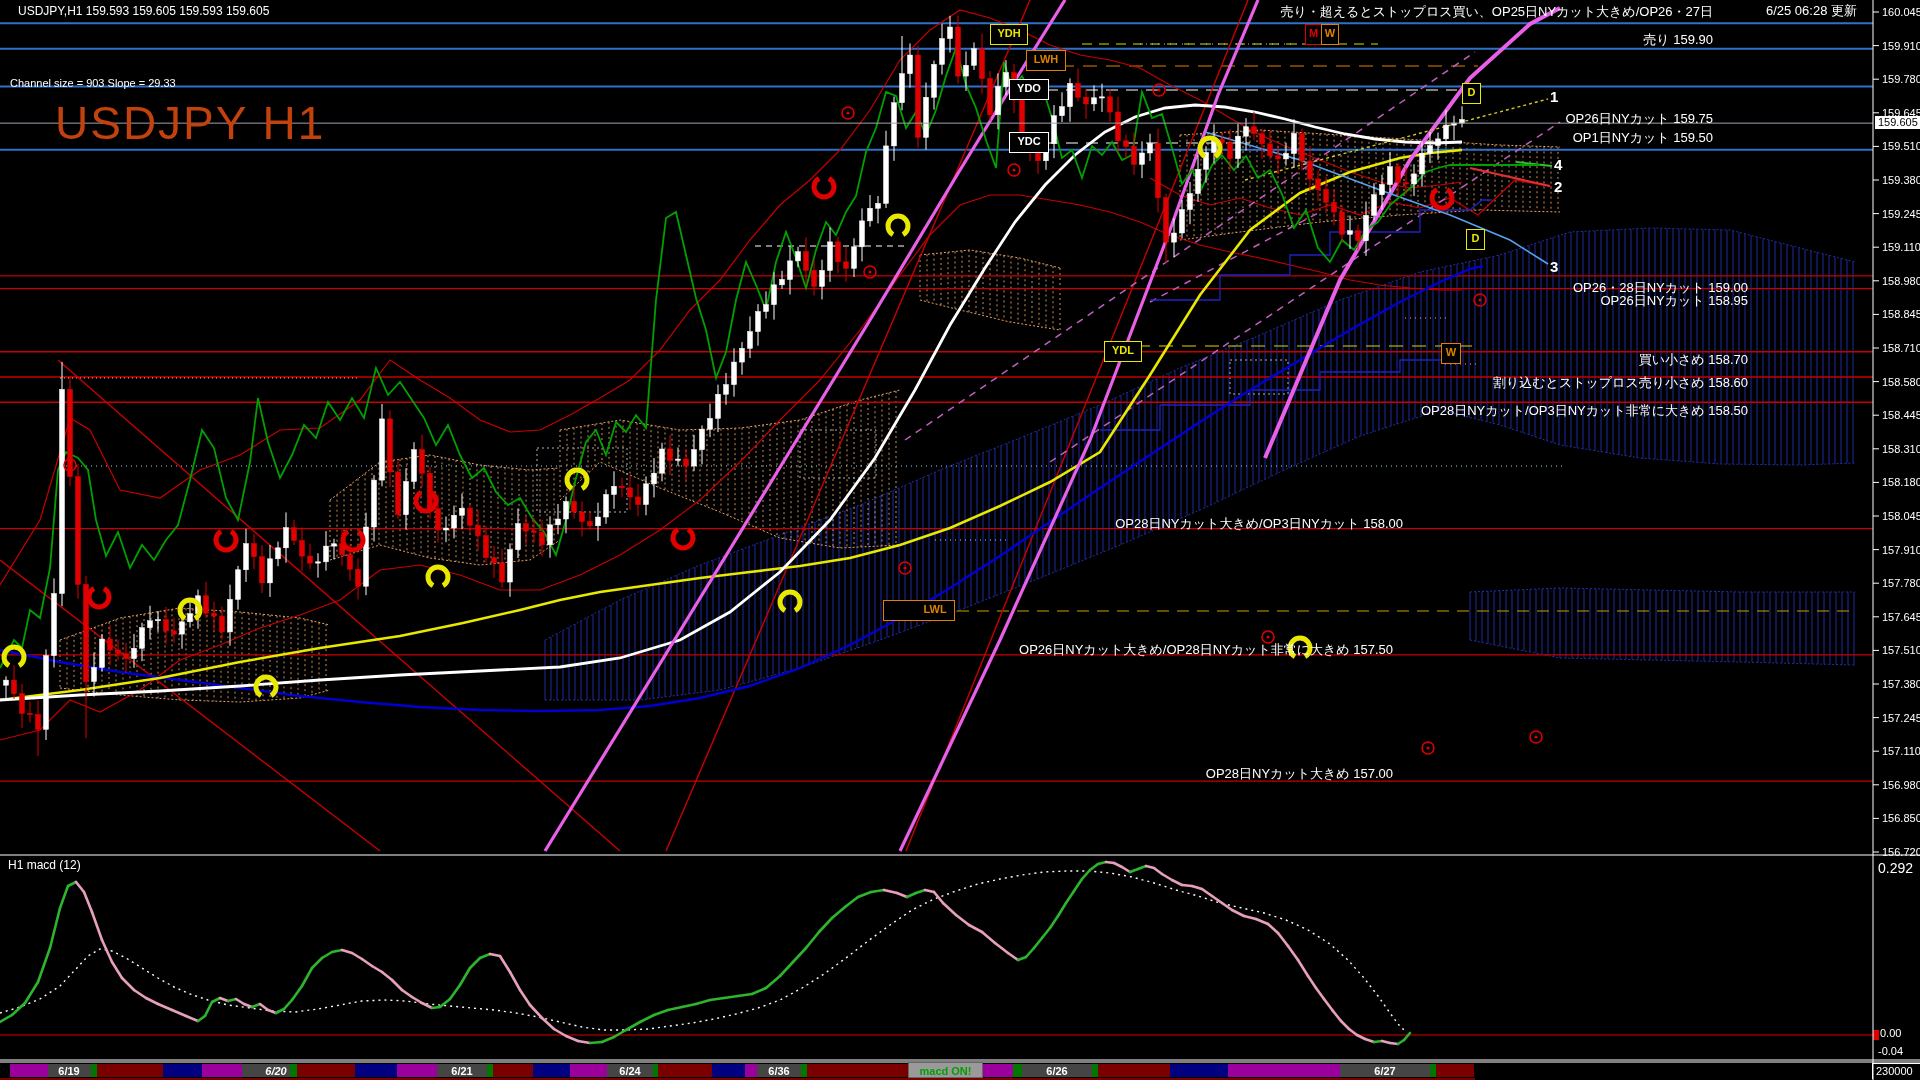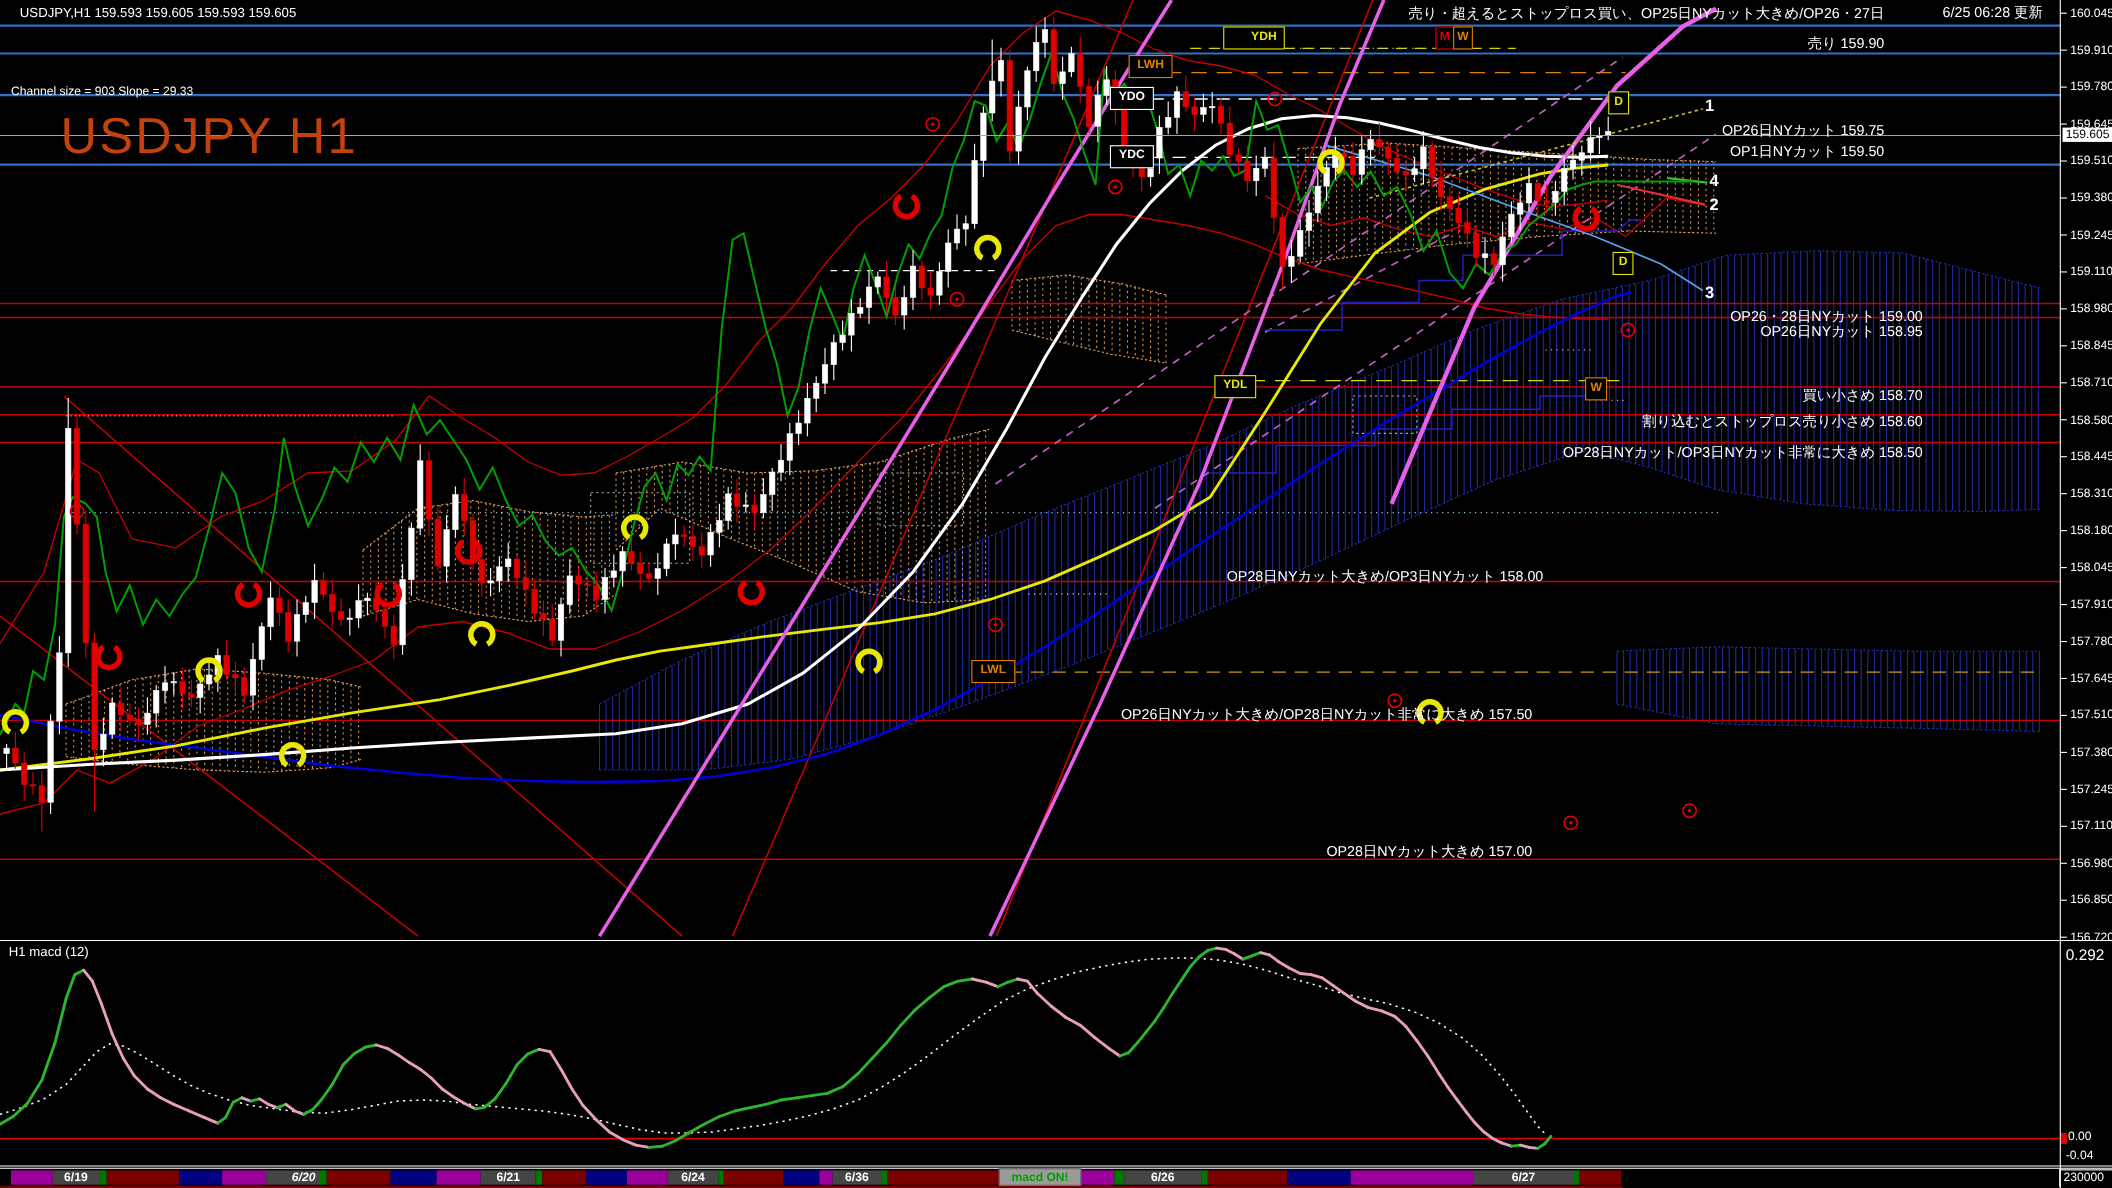--- a/index.html
+++ b/index.html
@@ -1266,29 +1266,29 @@
       <div class="anno" style="left: 1713px; top: 66px; margin-top: 44px;">OP26日NYカット 159.75</div>
       <div class="anno" style="left: 1713px; top: 129px;">OP1日NYカット 159.50</div>
       <div class="anno" style="left: 1748px; top: 279px;">OP26・28日NYカット 159.00</div>
       <div class="anno" style="left: 1748px; top: 292px;">OP26日NYカット 158.95</div>
       <div class="anno" style="left: 1748px; top: 351px;">買い小さめ 158.70</div>
       <div class="anno" style="left: 1748px; top: 374px;">割り込むとストップロス売り小さめ 158.60</div>
       <div class="anno" style="left: 1748px; top: 402px; padding-left: 13px;">OP28日NYカット/OP3日NYカット非常に大きめ 158.50</div>
       <div class="anno" style="left: 1403px; top: 515px;">OP28日NYカット大きめ/OP3日NYカット 158.00</div>
       <div class="anno" style="left: 1393px; top: 641px;">OP26日NYカット大きめ/OP28日NYカット非常に大きめ 157.50</div>
       <div class="anno" style="left: 1393px; top: 765px;">OP28日NYカット大きめ 157.00</div>
-      <div class="lbox" style="left: 1112px; top: 24px; width: 36px; height: 19px; color: rgb(232, 232, 0); border-color: rgb(232, 232, 0); padding-left: 18px;">YDH</div>
+      <div class="lbox" style="left: 990px; top: 24px; width: 36px; height: 19px; color: rgb(232, 232, 0); border-color: rgb(232, 232, 0);">YDH</div>
       <div class="lbox" style="left: 1026px; top: 50px; width: 38px; height: 19px; color: rgb(224, 128, 0); border-color: rgb(224, 128, 0);">LWH</div>
       <div class="lbox" style="left: 1009px; top: 79px; width: 38px; height: 19px; color: rgb(255, 255, 255); border-color: rgb(255, 255, 255);">YDO</div>
       <div class="lbox" style="left: 1009px; top: 132px; width: 38px; height: 19px; color: rgb(255, 255, 255); border-color: rgb(255, 255, 255);">YDC</div>
       <div class="lbox" style="left: 1104px; top: 341px; width: 36px; height: 19px; color: rgb(232, 232, 0); border-color: rgb(232, 232, 0);">YDL</div>
       <div class="lbox" style="left: 1305px; top: 24px; width: 15px; height: 19px; color: rgb(224, 0, 0); border-color: rgb(224, 0, 0);">M</div>
       <div class="lbox" style="left: 1321px; top: 24px; width: 16px; height: 19px; color: rgb(224, 128, 0); border-color: rgb(224, 128, 0);">W</div>
       <div class="lbox" style="left: 1462px; top: 83px; width: 17px; height: 19px; color: rgb(232, 232, 0); border-color: rgb(232, 232, 0);">D</div>
       <div class="lbox" style="left: 1466px; top: 229px; width: 17px; height: 19px; color: rgb(232, 232, 0); border-color: rgb(232, 232, 0);">D</div>
       <div class="lbox" style="left: 1441px; top: 343px; width: 18px; height: 19px; color: rgb(224, 128, 0); border-color: rgb(224, 128, 0);">W</div>
-      <div class="lbox" style="left: 883px; top: 600px; width: 38px; height: 19px; color: rgb(224, 128, 0); border-color: rgb(224, 128, 0);">LWL</div>
+      <div class="lbox" style="left: 883px; top: 600px; width: 38px; height: 19px; color: rgb(224, 128, 0); border-color: rgb(224, 128, 0); padding-left: 32px;">LWL</div>
       <div class="endnum" style="left: 1550px; top: 88px;">1</div>
       <div class="endnum" style="left: 1554px; top: 156px;">4</div>
       <div class="endnum" style="left: 1554px; top: 178px;">2</div>
       <div class="endnum" style="left: 1550px; top: 258px;">3</div>
     </div>
 </div>
 
 </body></html>

